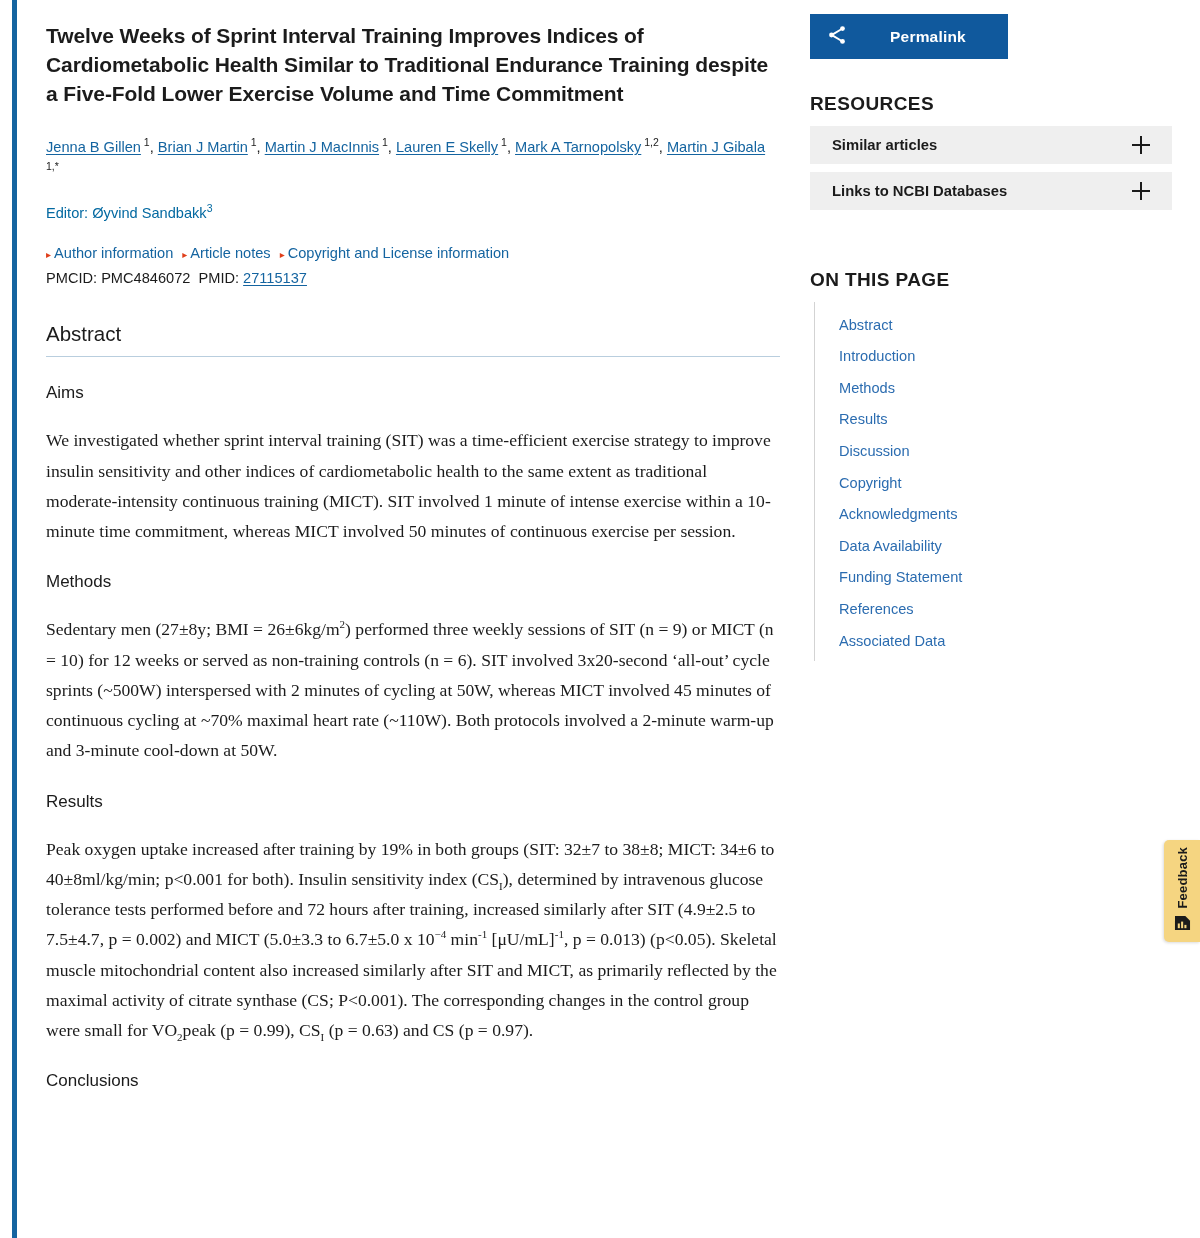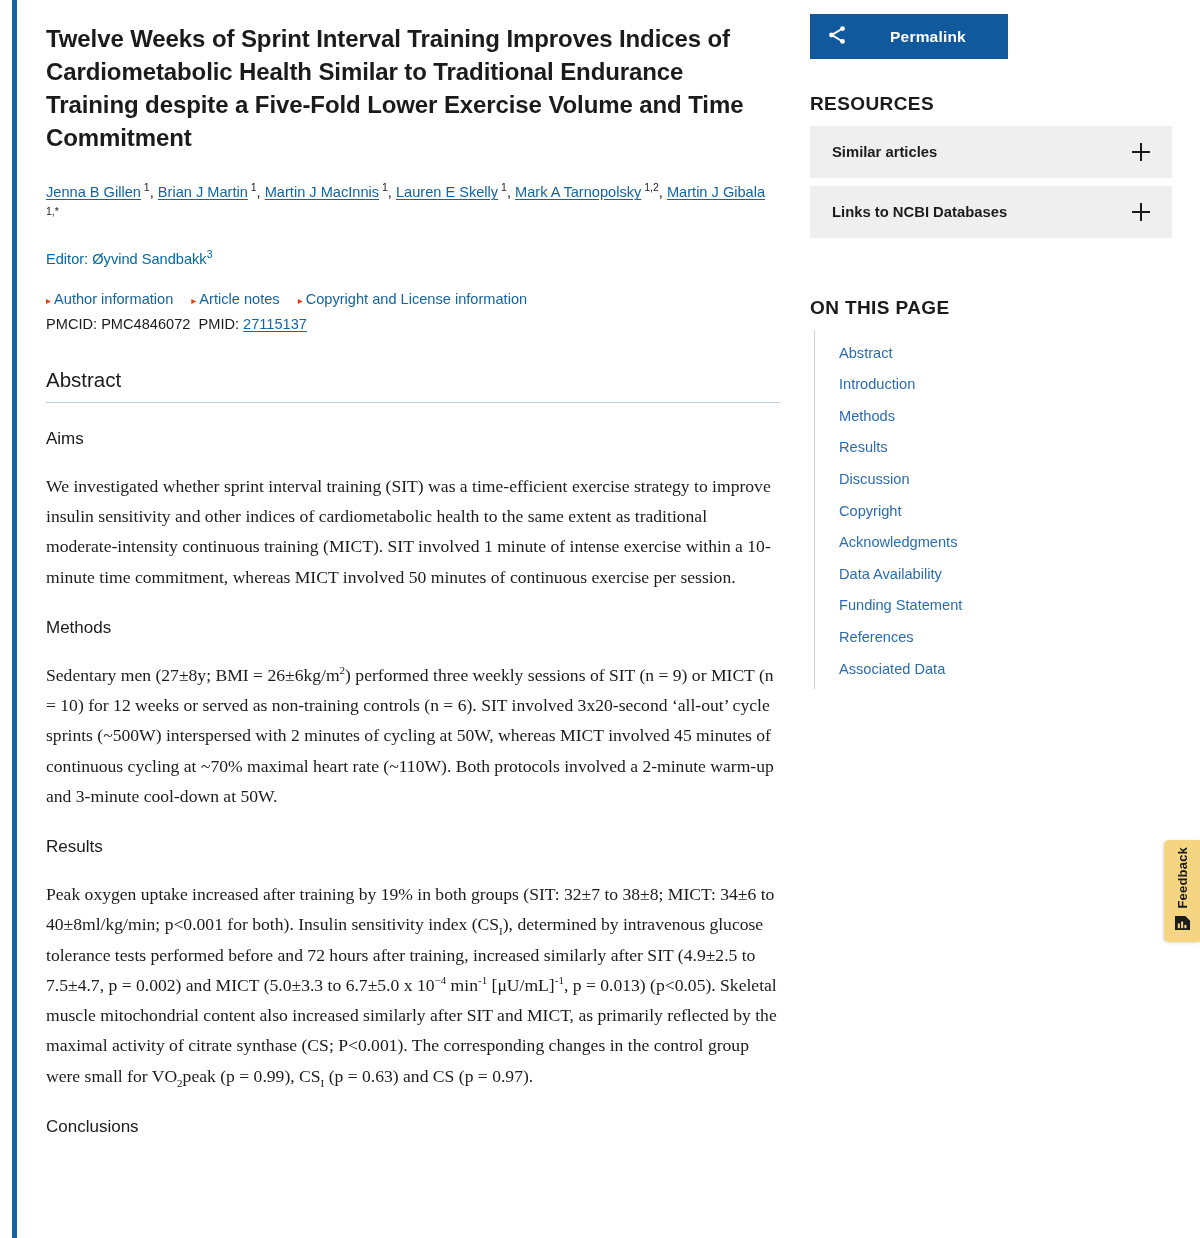--- a/index.html
+++ b/index.html
@@ -33,21 +33,21 @@
     align-items: flex-start;
   }
 
   
   #main-col {
     width: 800px;
     padding: 22px 20px 0 46px;
   }
 
   #article-title {
-    font-size: 24px;
+    font-size: 21px;
     font-weight: bold;
     line-height: 1.38;
     letter-spacing: -0.1px;
     color: #1b1b1b;
     margin: 0 0 26px 0;
     max-width: 745px;
   }
 
   #author-list {
     font-size: 14.6px;
@@ -67,21 +67,21 @@
     font-size: 14.6px;
     margin: 0 0 24px 0;
     color: #0369a1;
   }
   #editor-line sup { font-size: 10.5px; }
 
   #meta-links {
     font-size: 14.6px;
     margin: 0 0 9px 0;
     display: flex;
-    gap: 18px;
+    gap: 9px;
     align-items: baseline;
     flex-wrap: wrap;
   }
   .meta-link {
     color: #1464a0;
     text-decoration: none;
     white-space: nowrap;
   }
   .tri {
     color: #e03e1a;
@@ -152,21 +152,21 @@
   .side-heading {
     font-size: 19px;
     font-weight: bold;
     letter-spacing: 0.4px;
     color: #1b1b1b;
     margin: 34px 0 11px 0;
   }
 
   .accordion-item {
     background: #efefef;
-    height: 52px;
+    height: 38px;
     display: flex;
     align-items: center;
     justify-content: space-between;
     padding: 0 22px 0 22px;
     margin-bottom: 8px;
     cursor: pointer;
     width: 362px;
   }
   .accordion-item .acc-label {
     font-size: 14.8px;

